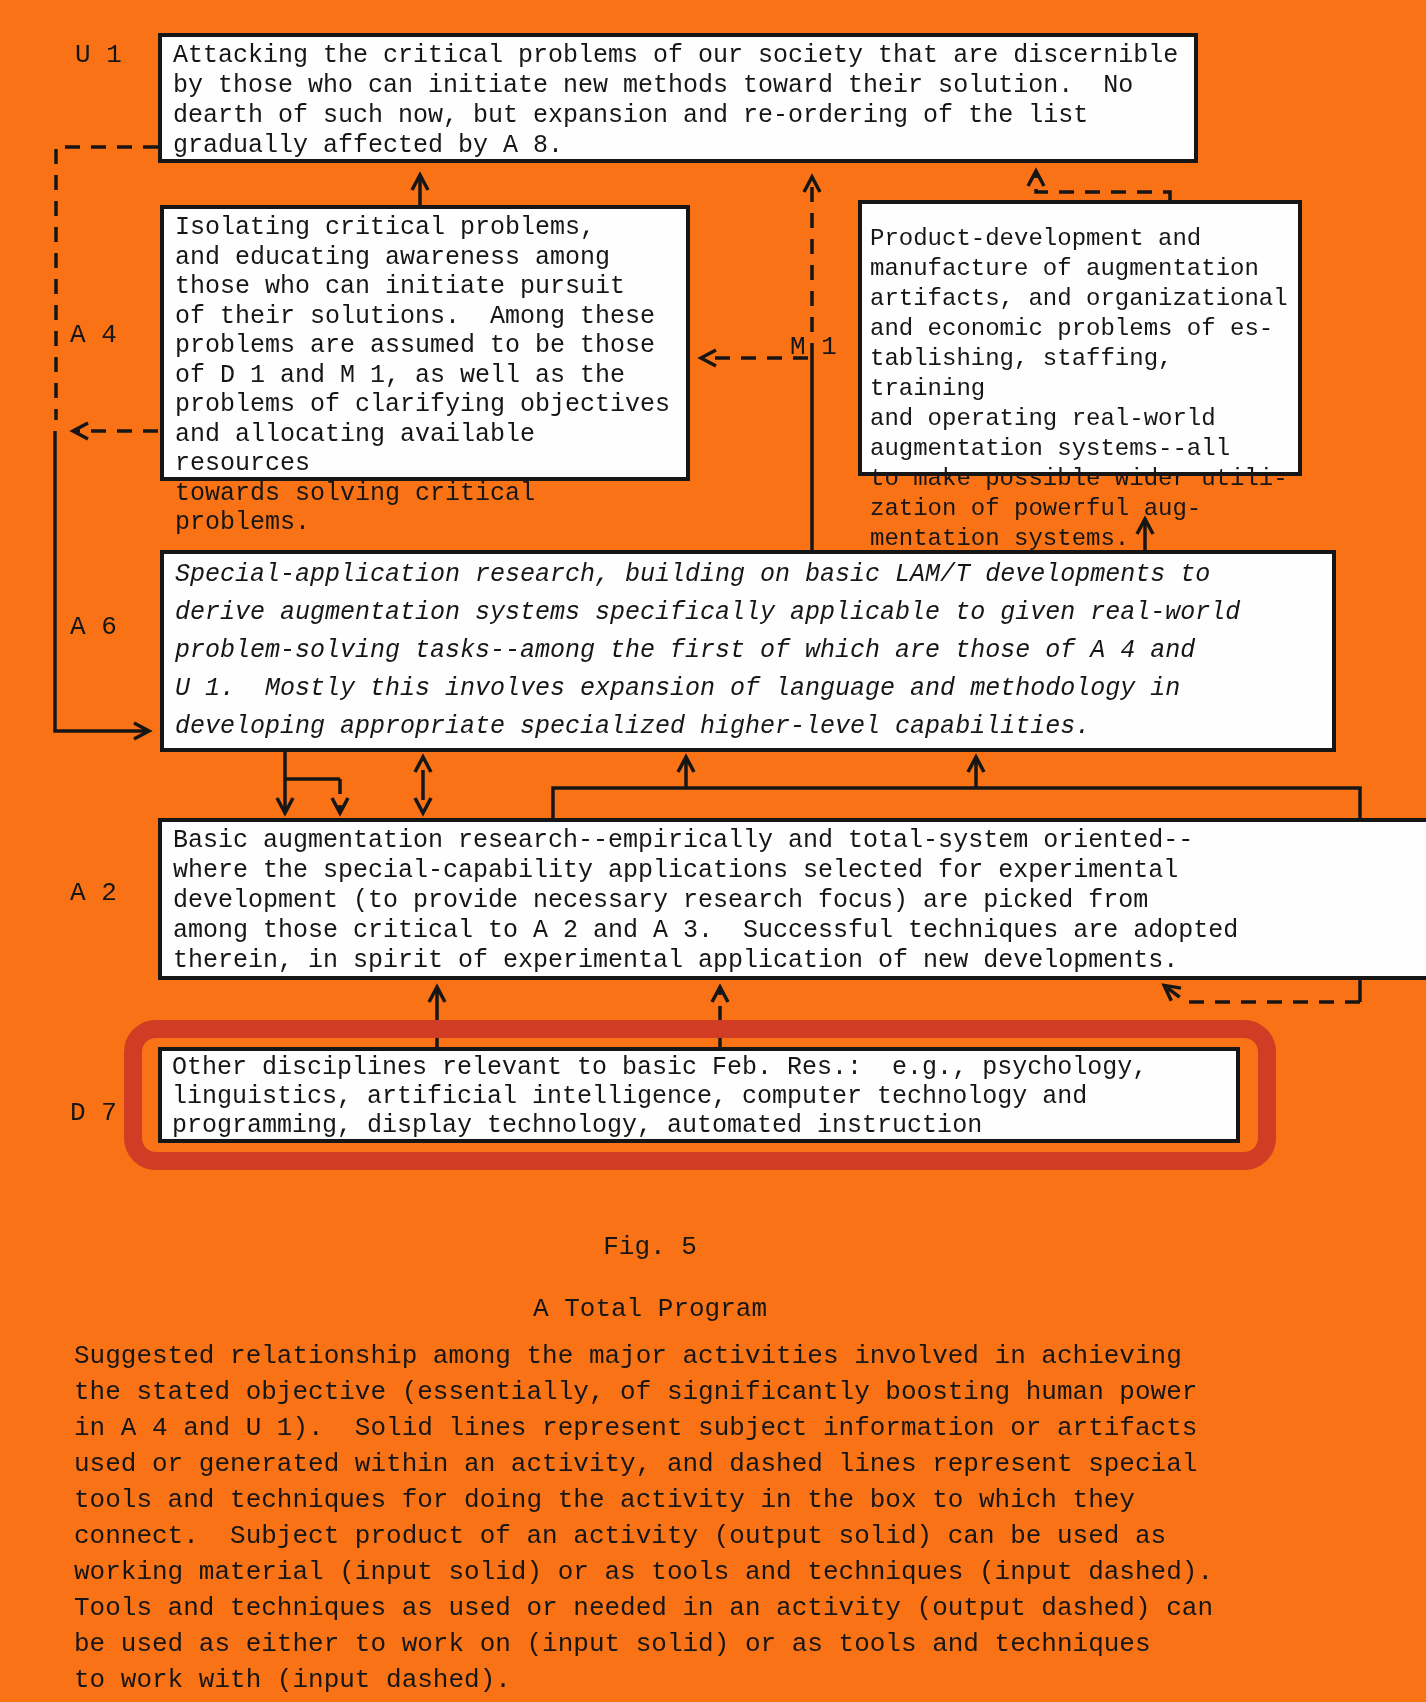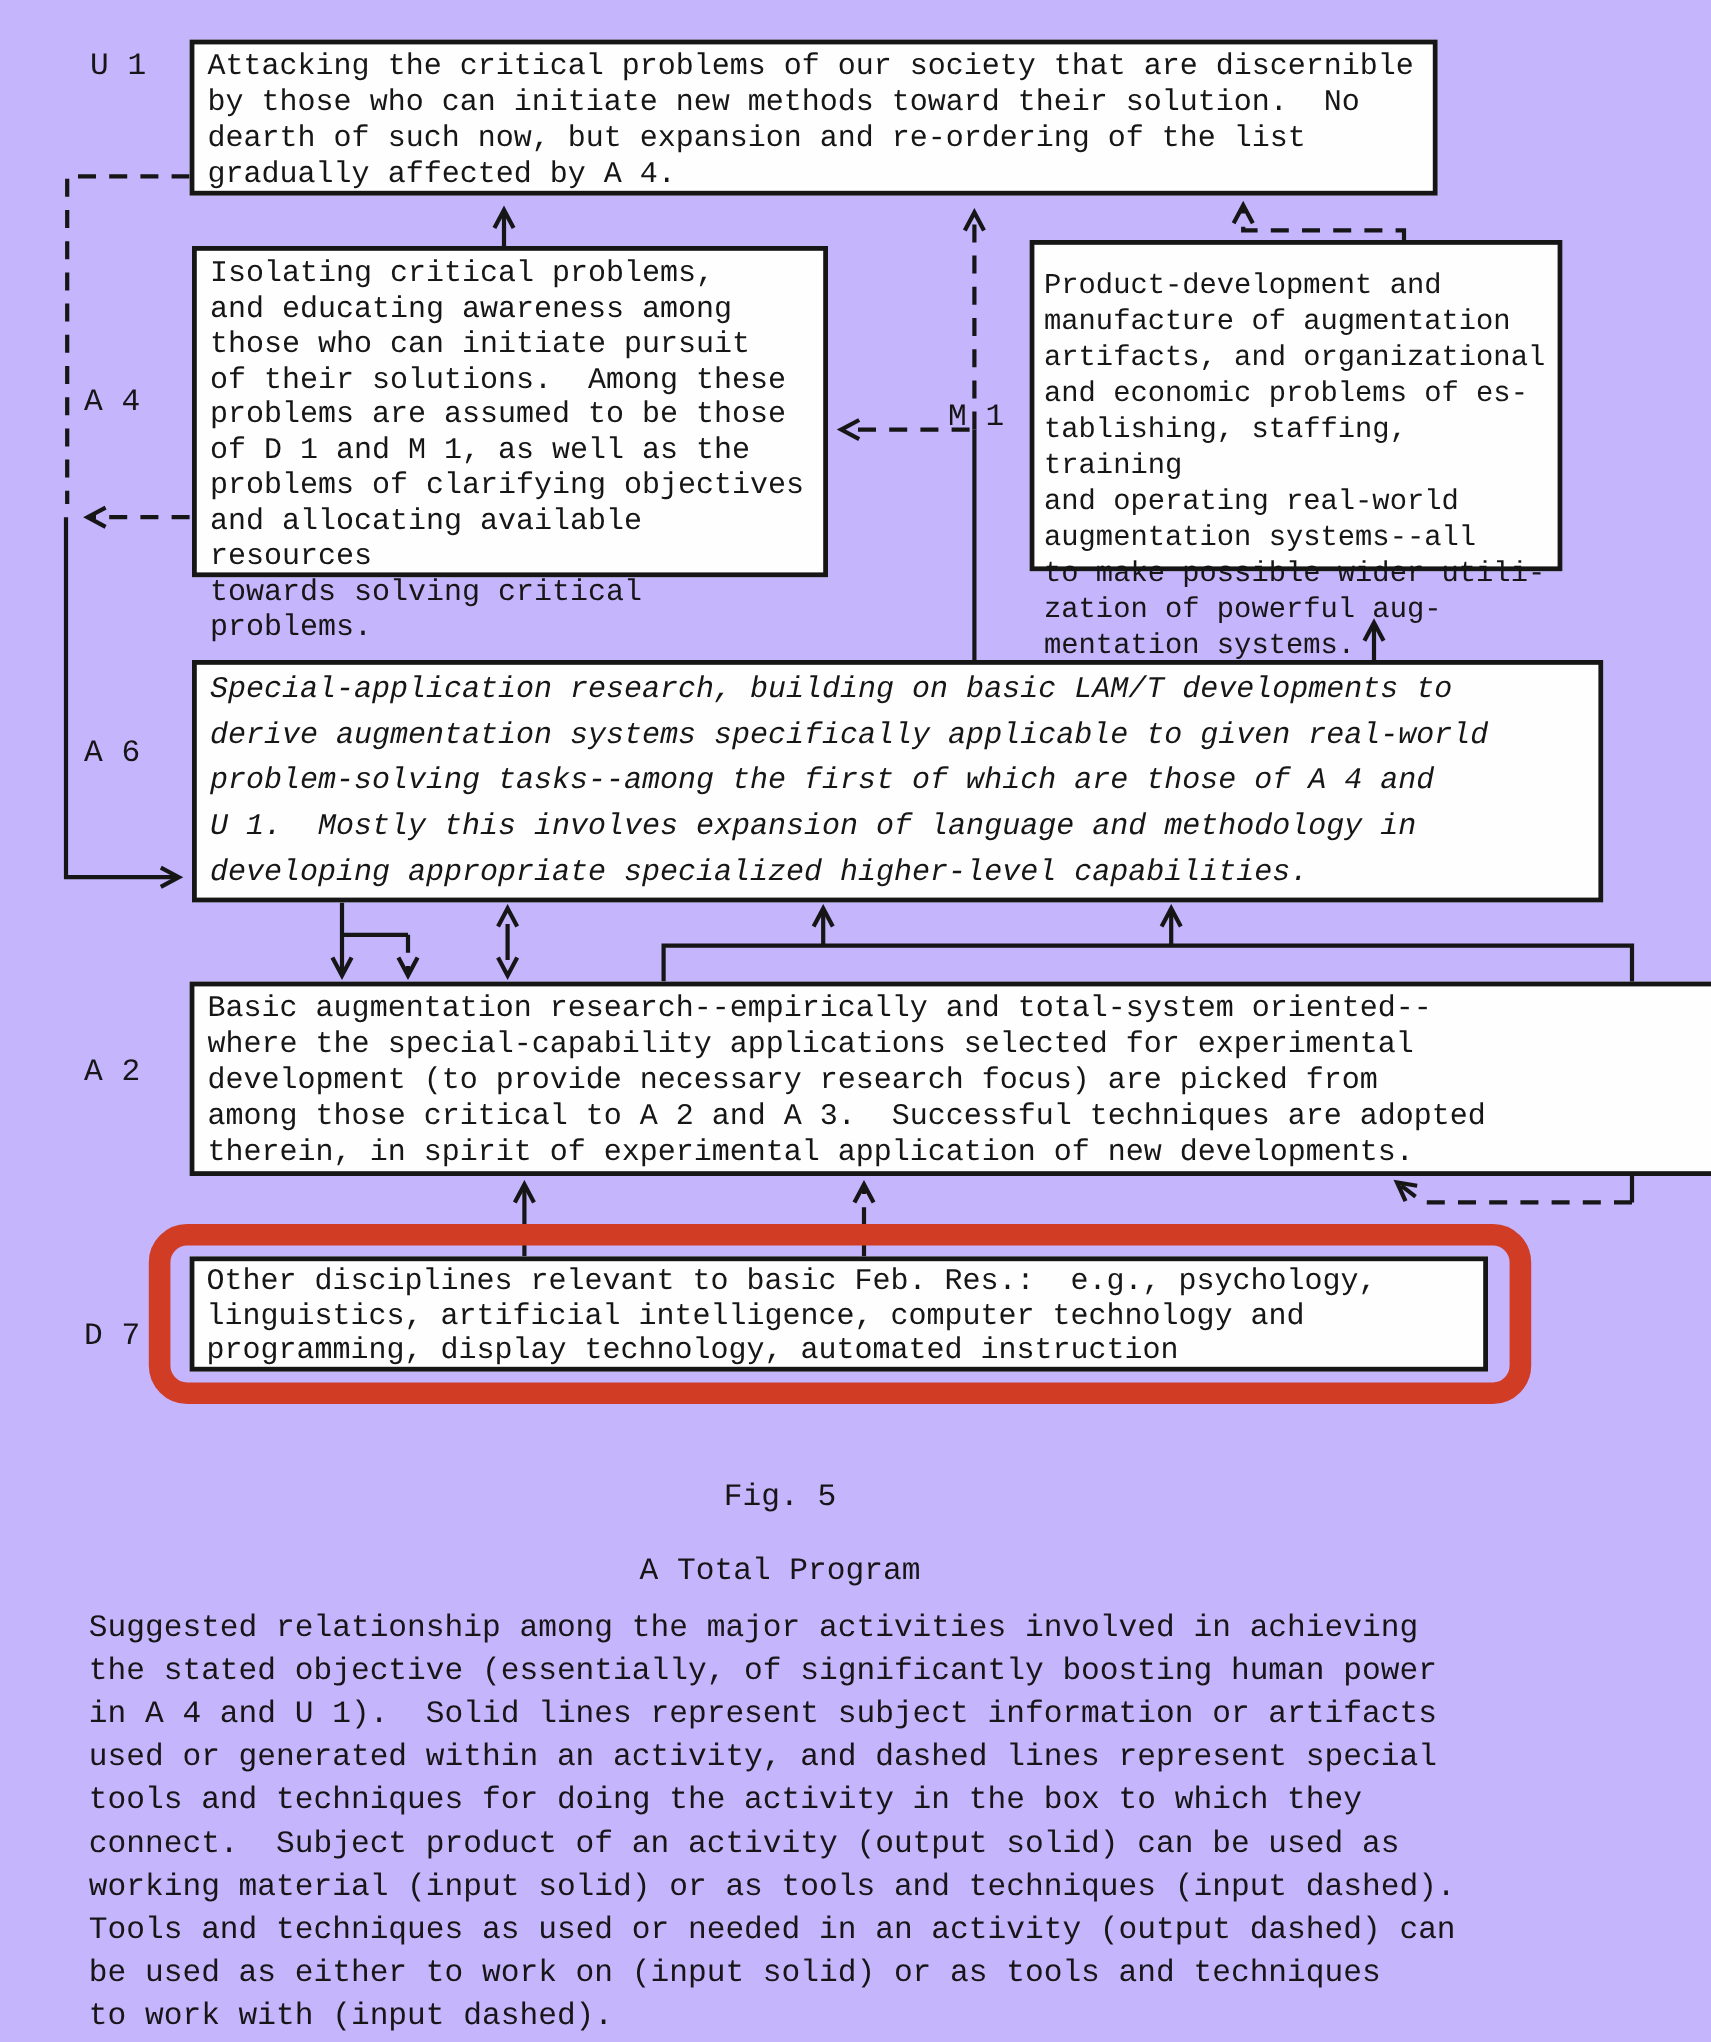--- a/index.html
+++ b/index.html
@@ -1,16 +1,16 @@
 <!DOCTYPE html>
 <html><head>
 <meta charset="utf-8">
 <style>
   html,body{margin:0;padding:0;background:#ffffff;}
-  #page{position:relative;width:1426px;height:1702px;background:#c4b5fd;
+  #page{position:relative;width:1426px;height:1702px;background:#f97316;
         font-family:"Liberation Mono","DejaVu Sans Mono",monospace;color:#161616;overflow:hidden;}
   .bx{position:absolute;border:4px solid #161616;background:#fefefe;box-sizing:border-box;
       font-size:25px;line-height:30px;white-space:pre-wrap;padding:4px 11px;}
   .lbl{position:absolute;font-size:26px;white-space:pre;}
   #svgwrap{position:absolute;left:0;top:0;width:1426px;height:1702px;pointer-events:none;}
   .s{stroke:#161616;stroke-width:3.5;fill:none;}
   .d{stroke:#161616;stroke-width:3.5;fill:none;stroke-dasharray:15 11;}
   #highlight{position:absolute;left:124px;top:1020px;width:1152px;height:150px;
              border:18px solid #d03c24;border-radius:32px;box-sizing:border-box;}
   .cap{position:absolute;left:0;width:1300px;text-align:center;font-size:26px;}
@@ -54,21 +54,21 @@
   <div class="lbl" style="left:75px;top:40px;">U 1</div>
   <div class="lbl" style="left:70px;top:320px;">A 4</div>
   <div class="lbl" style="left:790px;top:332px;">M 1</div>
   <div class="lbl" style="left:70px;top:612px;">A 6</div>
   <div class="lbl" style="left:70px;top:878px;">A 2</div>
   <div class="lbl" style="left:70px;top:1098px;">D 7</div>
 
   <div class="bx" style="left:158px;top:33px;width:1040px;height:130px;">Attacking the critical problems of our society that are discernible
 by those who can initiate new methods toward their solution.  No
 dearth of such now, but expansion and re-ordering of the list
-gradually affected by A 4.</div>
+gradually affected by A 8.</div>
 
   <div class="bx" style="left:160px;top:205px;width:530px;height:276px;line-height:29.5px;">Isolating critical problems,
 and educating awareness among
 those who can initiate pursuit
 of their solutions.  Among these
 problems are assumed to be those
 of D 1 and M 1, as well as the
 problems of clarifying objectives
 and allocating available resources
 towards solving critical problems.</div>

